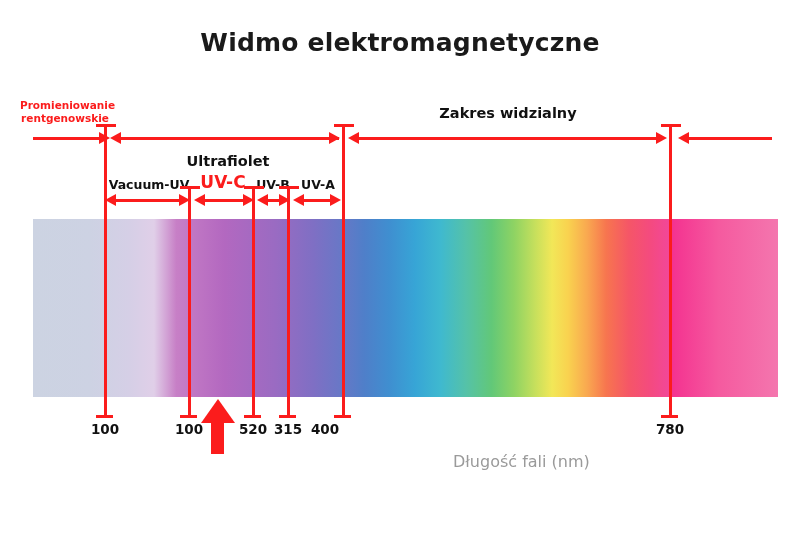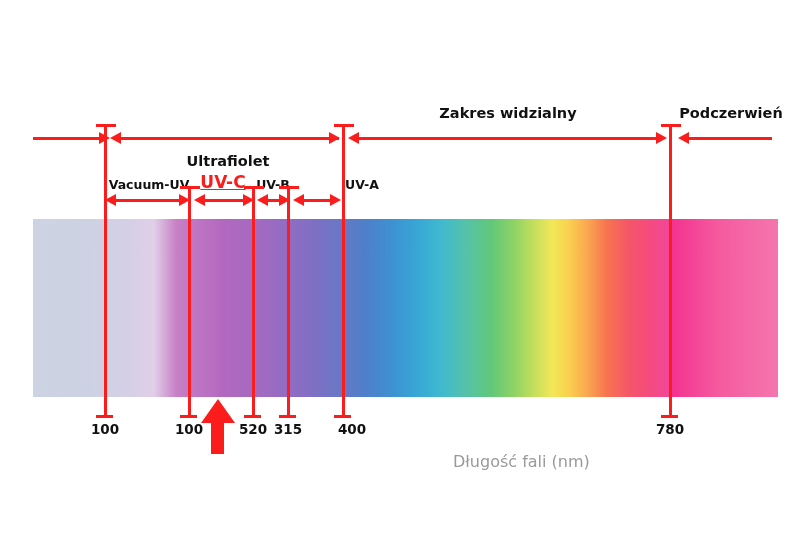--- a/index.html
+++ b/index.html
@@ -183,44 +183,48 @@
     font-size: 16px;
     color: #9a9a9a;
     white-space: nowrap;
   }
 </style>
 </head>
 <body>
 
 <div id="stage">
 
-
+  <div id="title">Widmo elektromagnetyczne</div>
+
+  <div id="xray-label" style="left:20px; top:99px; width:90px;">
+    <div>Promieniowanie</div>
+    <div>rentgenowskie</div>
+  </div>
 
   <div class="band-label" style="left:118px; top:105px; width:220px;margin-top:48px;">Ultrafiolet</div>
   <div class="band-label" style="left:350px; top:105px; width:316px;">Zakres widzialny</div>
-  <div class="band-label" style="left:676px; top:105px; width:110px;">Podczerwień</div>
 
   <div class="hbar" style="left:33px; top:137px; width:68px;"></div>
   <div class="arrowhead right" style="left:99px; top:132px;"></div>
 
   <div class="hbar" style="left:118px; top:137px; width:221px;"></div>
   <div class="arrowhead left" style="left:110px; top:132px;"></div>
   <div class="arrowhead right" style="left:329px; top:132px;"></div>
 
   <div class="hbar" style="left:356px; top:137px; width:304px;"></div>
   <div class="arrowhead left" style="left:348px; top:132px;"></div>
   <div class="arrowhead right" style="left:656px; top:132px;"></div>
 
   <div class="hbar" style="left:686px; top:137px; width:86px;"></div>
   <div class="arrowhead left" style="left:678px; top:132px;"></div>
 
   <div class="sub-label" style="left:108px; top:177px; width:82px;">Vacuum-UV</div>
-  <div class="sub-label accent" style="left:192px; top:172px; width:62px;text-decoration:underline;">UV-C</div>
+  <div class="sub-label accent" style="left:192px; top:172px; width:62px;">UV-C</div>
   <div class="sub-label" style="left:252px; top:177px; width:42px;">UV-B</div>
-  <div class="sub-label" style="left:294px; top:177px; width:48px;margin-left:44px;">UV-A</div>
+  <div class="sub-label" style="left:294px; top:177px; width:48px;">UV-A</div>
 
   <div class="hbar" style="left:113px; top:199px; width:70px;"></div>
   <div class="arrowhead left" style="left:105px; top:194px;"></div>
   <div class="arrowhead right" style="left:179px; top:194px;"></div>
 
   <div class="hbar" style="left:202px; top:199px; width:46px;"></div>
   <div class="arrowhead left" style="left:194px; top:194px;"></div>
   <div class="arrowhead right" style="left:243px; top:194px;"></div>
 
   <div class="hbar" style="left:265px; top:199px; width:18px;"></div>
@@ -252,21 +256,21 @@
   <div class="tick-text" style="left:228px; top:421px; width:50px;">520</div>
 
   <div class="cap" style="left:279px; top:186px; width:20px;"></div>
   <div class="vline" style="left:287px; top:186px; height:232px;"></div>
   <div class="tick-cap" style="left:279px; top:415px;"></div>
   <div class="tick-text" style="left:263px; top:421px; width:50px;">315</div>
 
   <div class="cap" style="left:334px; top:124px; width:20px;"></div>
   <div class="vline" style="left:342px; top:124px; height:294px;"></div>
   <div class="tick-cap" style="left:334px; top:415px;"></div>
-  <div class="tick-text" style="left:327px; top:421px; width:50px;">400</div>
+  <div class="tick-text" style="left:300px; top:421px; width:50px;">400</div>
 
   <div class="cap" style="left:661px; top:124px; width:20px;"></div>
   <div class="vline" style="left:669px; top:124px; height:294px;"></div>
   <div class="tick-cap" style="left:661px; top:415px;"></div>
   <div class="tick-text" style="left:645px; top:421px; width:50px;">780</div>
 
   <div id="up-arrow-head" style="left:201px; top:399px;"></div>
   <div id="up-arrow-shaft" style="left:211px; top:422px;"></div>
 
   <div id="axis-caption" style="left:453px; top:452px;">Długość fali (nm)</div>

